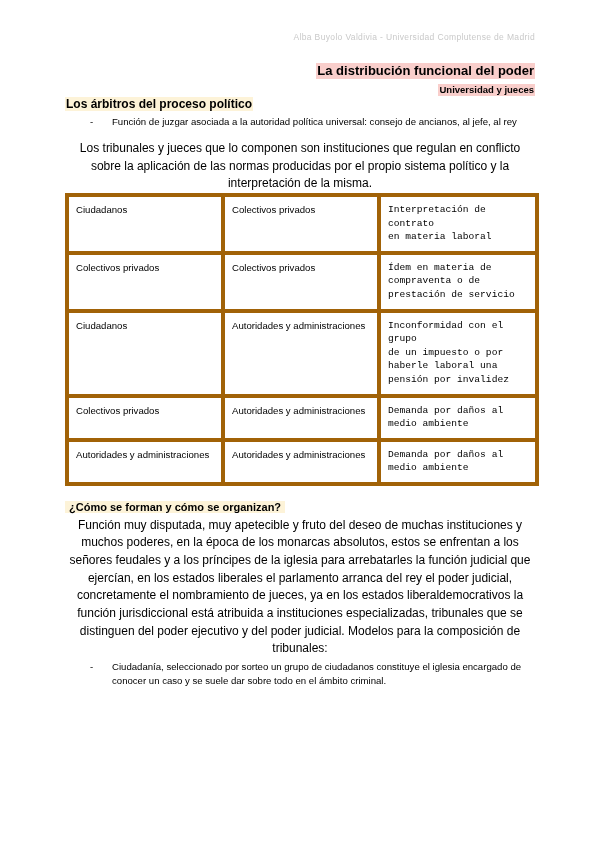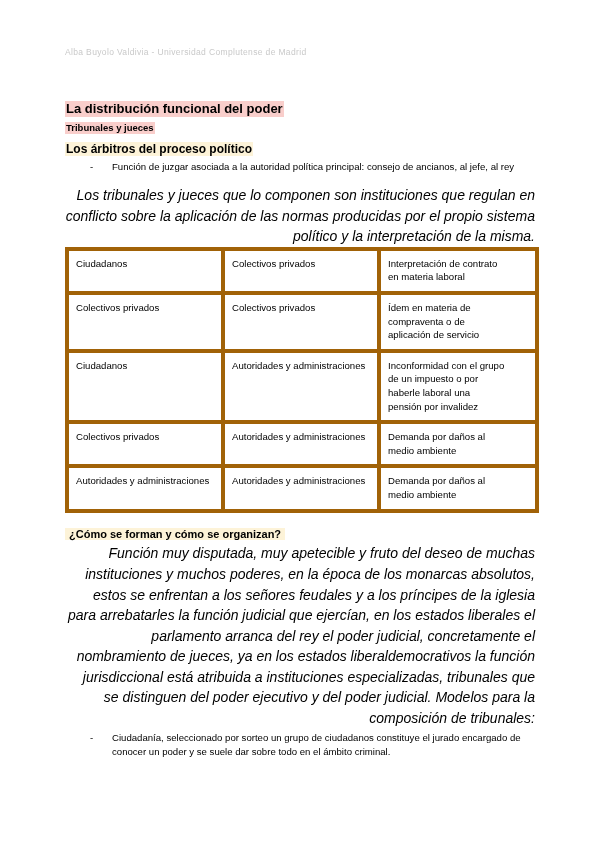--- a/index.html
+++ b/index.html
@@ -18,33 +18,33 @@
     position: relative;
     width: 600px;
     height: 848px;
     box-sizing: border-box;
     padding: 0 65px;
     background: #ffffff;
   }
 
   
   .doc-header {
-    text-align: left;
+    text-align: right;
     color: #c9c9c9;
     font-size: 8.5px;
     letter-spacing: .35px;
-    padding-top: 48px;
+    padding-top: 33px;
     line-height: 1;
     white-space: nowrap;
   }
 
   
   .title-block {
-    text-align: left;
-    margin-top: 42px;
+    text-align: right;
+    margin-top: 19px;
   }
   .doc-title {
     display: inline-block;
     font-size: 13px;
     font-weight: bold;
     background: #f9cecb;
     line-height: 1.28;
     padding: 0 1px;
   }
   .doc-subtitle {
@@ -55,21 +55,20 @@
     line-height: 1.3;
     margin-top: 1px;
     padding: 0 1px;
   }
 
   
   .h-section {
     font-size: 12px;
     font-weight: bold;
     line-height: 1.32;
-    margin-top: 7px;
     display: block;
   }
   .h-section span.hl {
     background: #fdf3d8;
     padding: 0 1px;
   }
   .h-table {
     font-size: 9.6px;
     font-weight: bold;
     line-height: 1.3;
@@ -86,25 +85,24 @@
     line-height: 1.34;
     margin-top: 14px;
   }
   .h-section2 span.hl {
     background: #fdf3d8;
     padding: 0 4px;
   }
 
   
   .para {
-    font-size: 14px;
+    font-size: 12px;
     line-height: 1.47;
-    text-align: right;
+    text-align: center;
     margin-top: 11px;
-    font-style: italic;
   }
   .para.nogap { margin-top: 2px; }
 
   
   ul.dash {
     list-style: none;
     margin: 2px 0 0 0;
     padding: 0;
   }
   ul.dash > li {
@@ -140,40 +138,40 @@
   table.actors td {
     border: 4px solid #a16207;
     vertical-align: top;
     font-size: 9.6px;
     line-height: 1.42;
     padding: 6px 7px 7px 7px;
   }
   table.actors col.c1 { width: 156px; }
   table.actors col.c2 { width: 156px; }
   table.actors col.c3 { width: 158px; }
-  .cell-line { display: block; }
+  .cell-line { display: block; font-family: Liberation Mono, monospace; }
 </style>
 </head>
 <body>
 
 <div class="page">
 
   <div class="doc-header">Alba Buyolo Valdivia - Universidad Complutense de Madrid</div>
 
   <div class="title-block">
     <div><span class="doc-title">La distribución funcional del poder</span></div>
-    <div><span class="doc-subtitle">Tribunales y jueces</span></div>
+    <div><span class="doc-subtitle">Universidad y jueces</span></div>
   </div>
 
   <div class="h-section">
     <span class="hl">Los árbitros del proceso político</span>
   </div>
 
   <ul class="dash">
-    <li>Función de juzgar asociada a la autoridad política principal: consejo de ancianos, al jefe, al rey</li>
+    <li>Función de juzgar asociada a la autoridad política universal: consejo de ancianos, al jefe, al rey</li>
   </ul>
 
   <div class="para">Los tribunales y jueces que lo componen son instituciones que regulan en conflicto sobre la aplicación de las normas producidas por el propio sistema político y la interpretación de la misma.</div>
 
 
   <table class="actors">
     <colgroup>
       <col class="c1">
         <col class="c2">
         <col class="c3">
@@ -186,21 +184,21 @@
           <span class="cell-line">Interpretación de contrato</span>
           <span class="cell-line">en materia laboral</span>
         </td>
       </tr>
       <tr>
         <td>Colectivos privados</td>
         <td>Colectivos privados</td>
         <td>
           <span class="cell-line">Ídem en materia de</span>
           <span class="cell-line">compraventa o de</span>
-          <span class="cell-line">aplicación de servicio</span>
+          <span class="cell-line">prestación de servicio</span>
         </td>
       </tr>
       <tr>
         <td>Ciudadanos</td>
         <td>Autoridades y administraciones</td>
         <td>
           <span class="cell-line">Inconformidad con el grupo</span>
           <span class="cell-line">de un impuesto o por</span>
           <span class="cell-line">haberle laboral una</span>
           <span class="cell-line">pensión por invalidez</span>
@@ -225,17 +223,17 @@
     </tbody>
   </table>
 
   <div class="h-section2">
     <span class="hl">¿Cómo se forman y cómo se organizan?</span>
   </div>
 
   <div class="para nogap">Función muy disputada, muy apetecible y fruto del deseo de muchas instituciones y muchos poderes, en la época de los monarcas absolutos, estos se enfrentan a los señores feudales y a los príncipes de la iglesia para arrebatarles la función judicial que ejercían, en los estados liberales el parlamento arranca del rey el poder judicial, concretamente el nombramiento de jueces, ya en los estados liberaldemocrativos la función jurisdiccional está atribuida a instituciones especializadas, tribunales que se distinguen del poder ejecutivo y del poder judicial. Modelos para la composición de tribunales:</div>
 
   <ul class="dash">
-    <li>Ciudadanía, seleccionado por sorteo un grupo de ciudadanos constituye el jurado encargado de conocer un poder y se suele dar sobre todo en el ámbito criminal.</li>
+    <li>Ciudadanía, seleccionado por sorteo un grupo de ciudadanos constituye el iglesia encargado de conocer un caso y se suele dar sobre todo en el ámbito criminal.</li>
   </ul>
 
 
 </div>
 
 </body></html>

